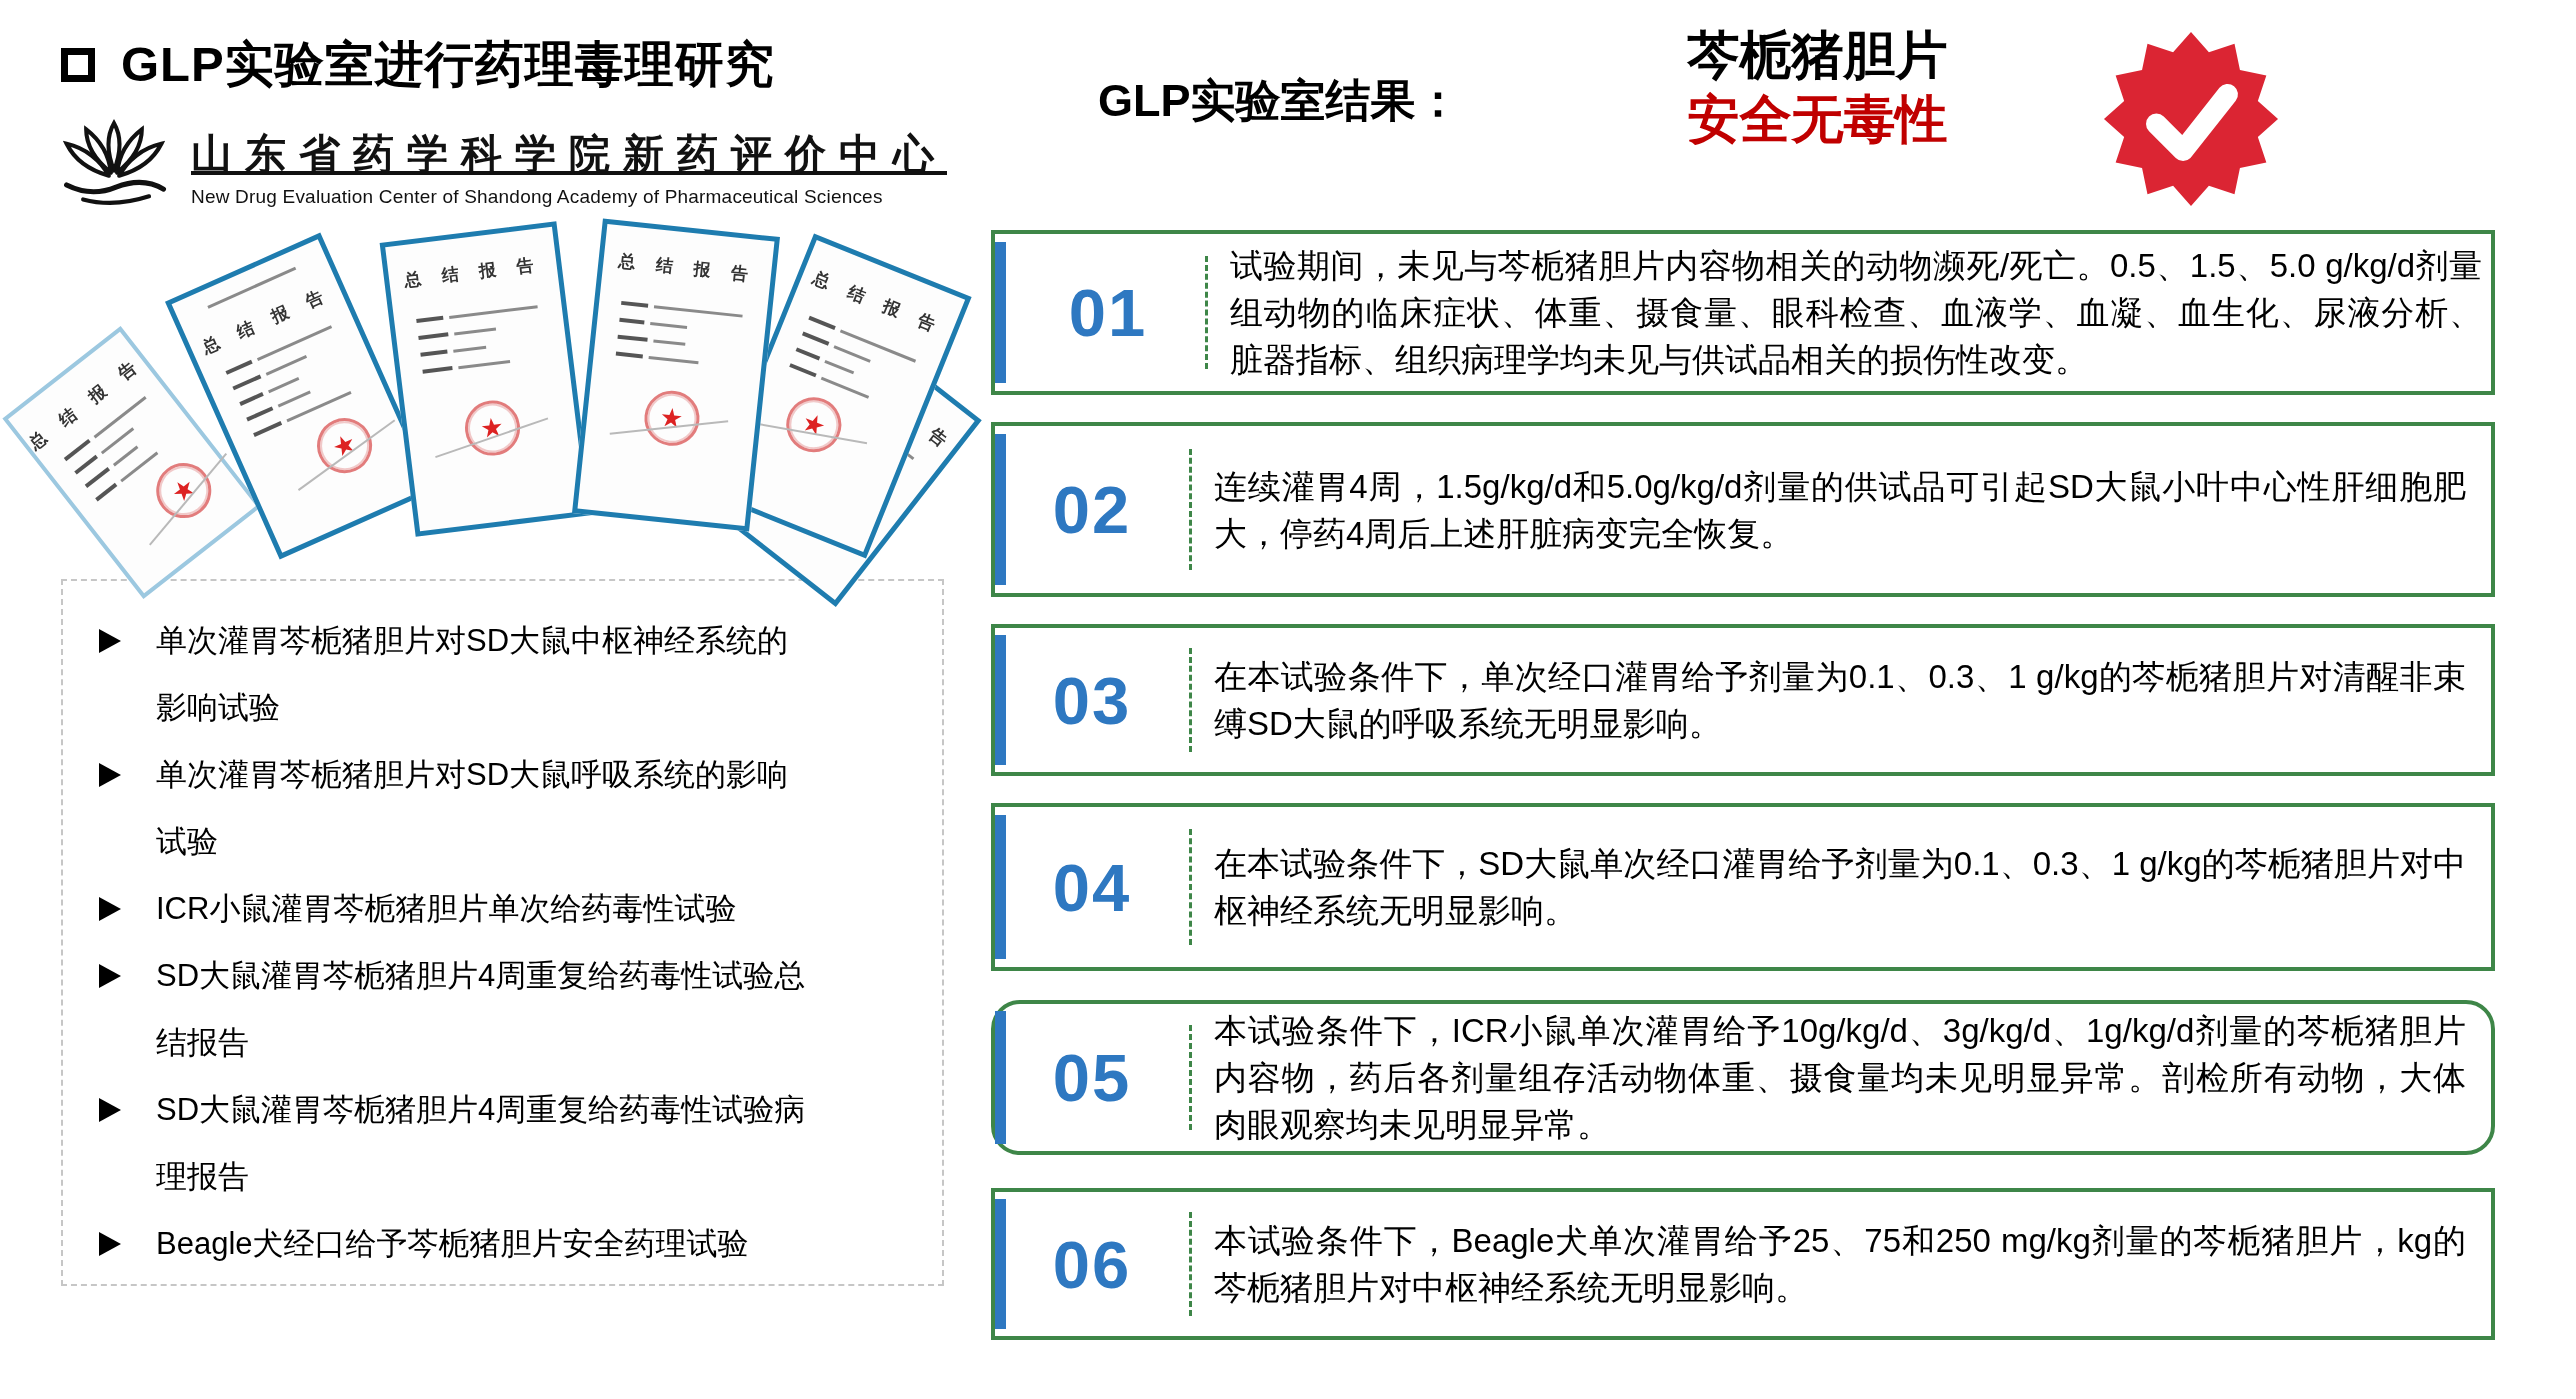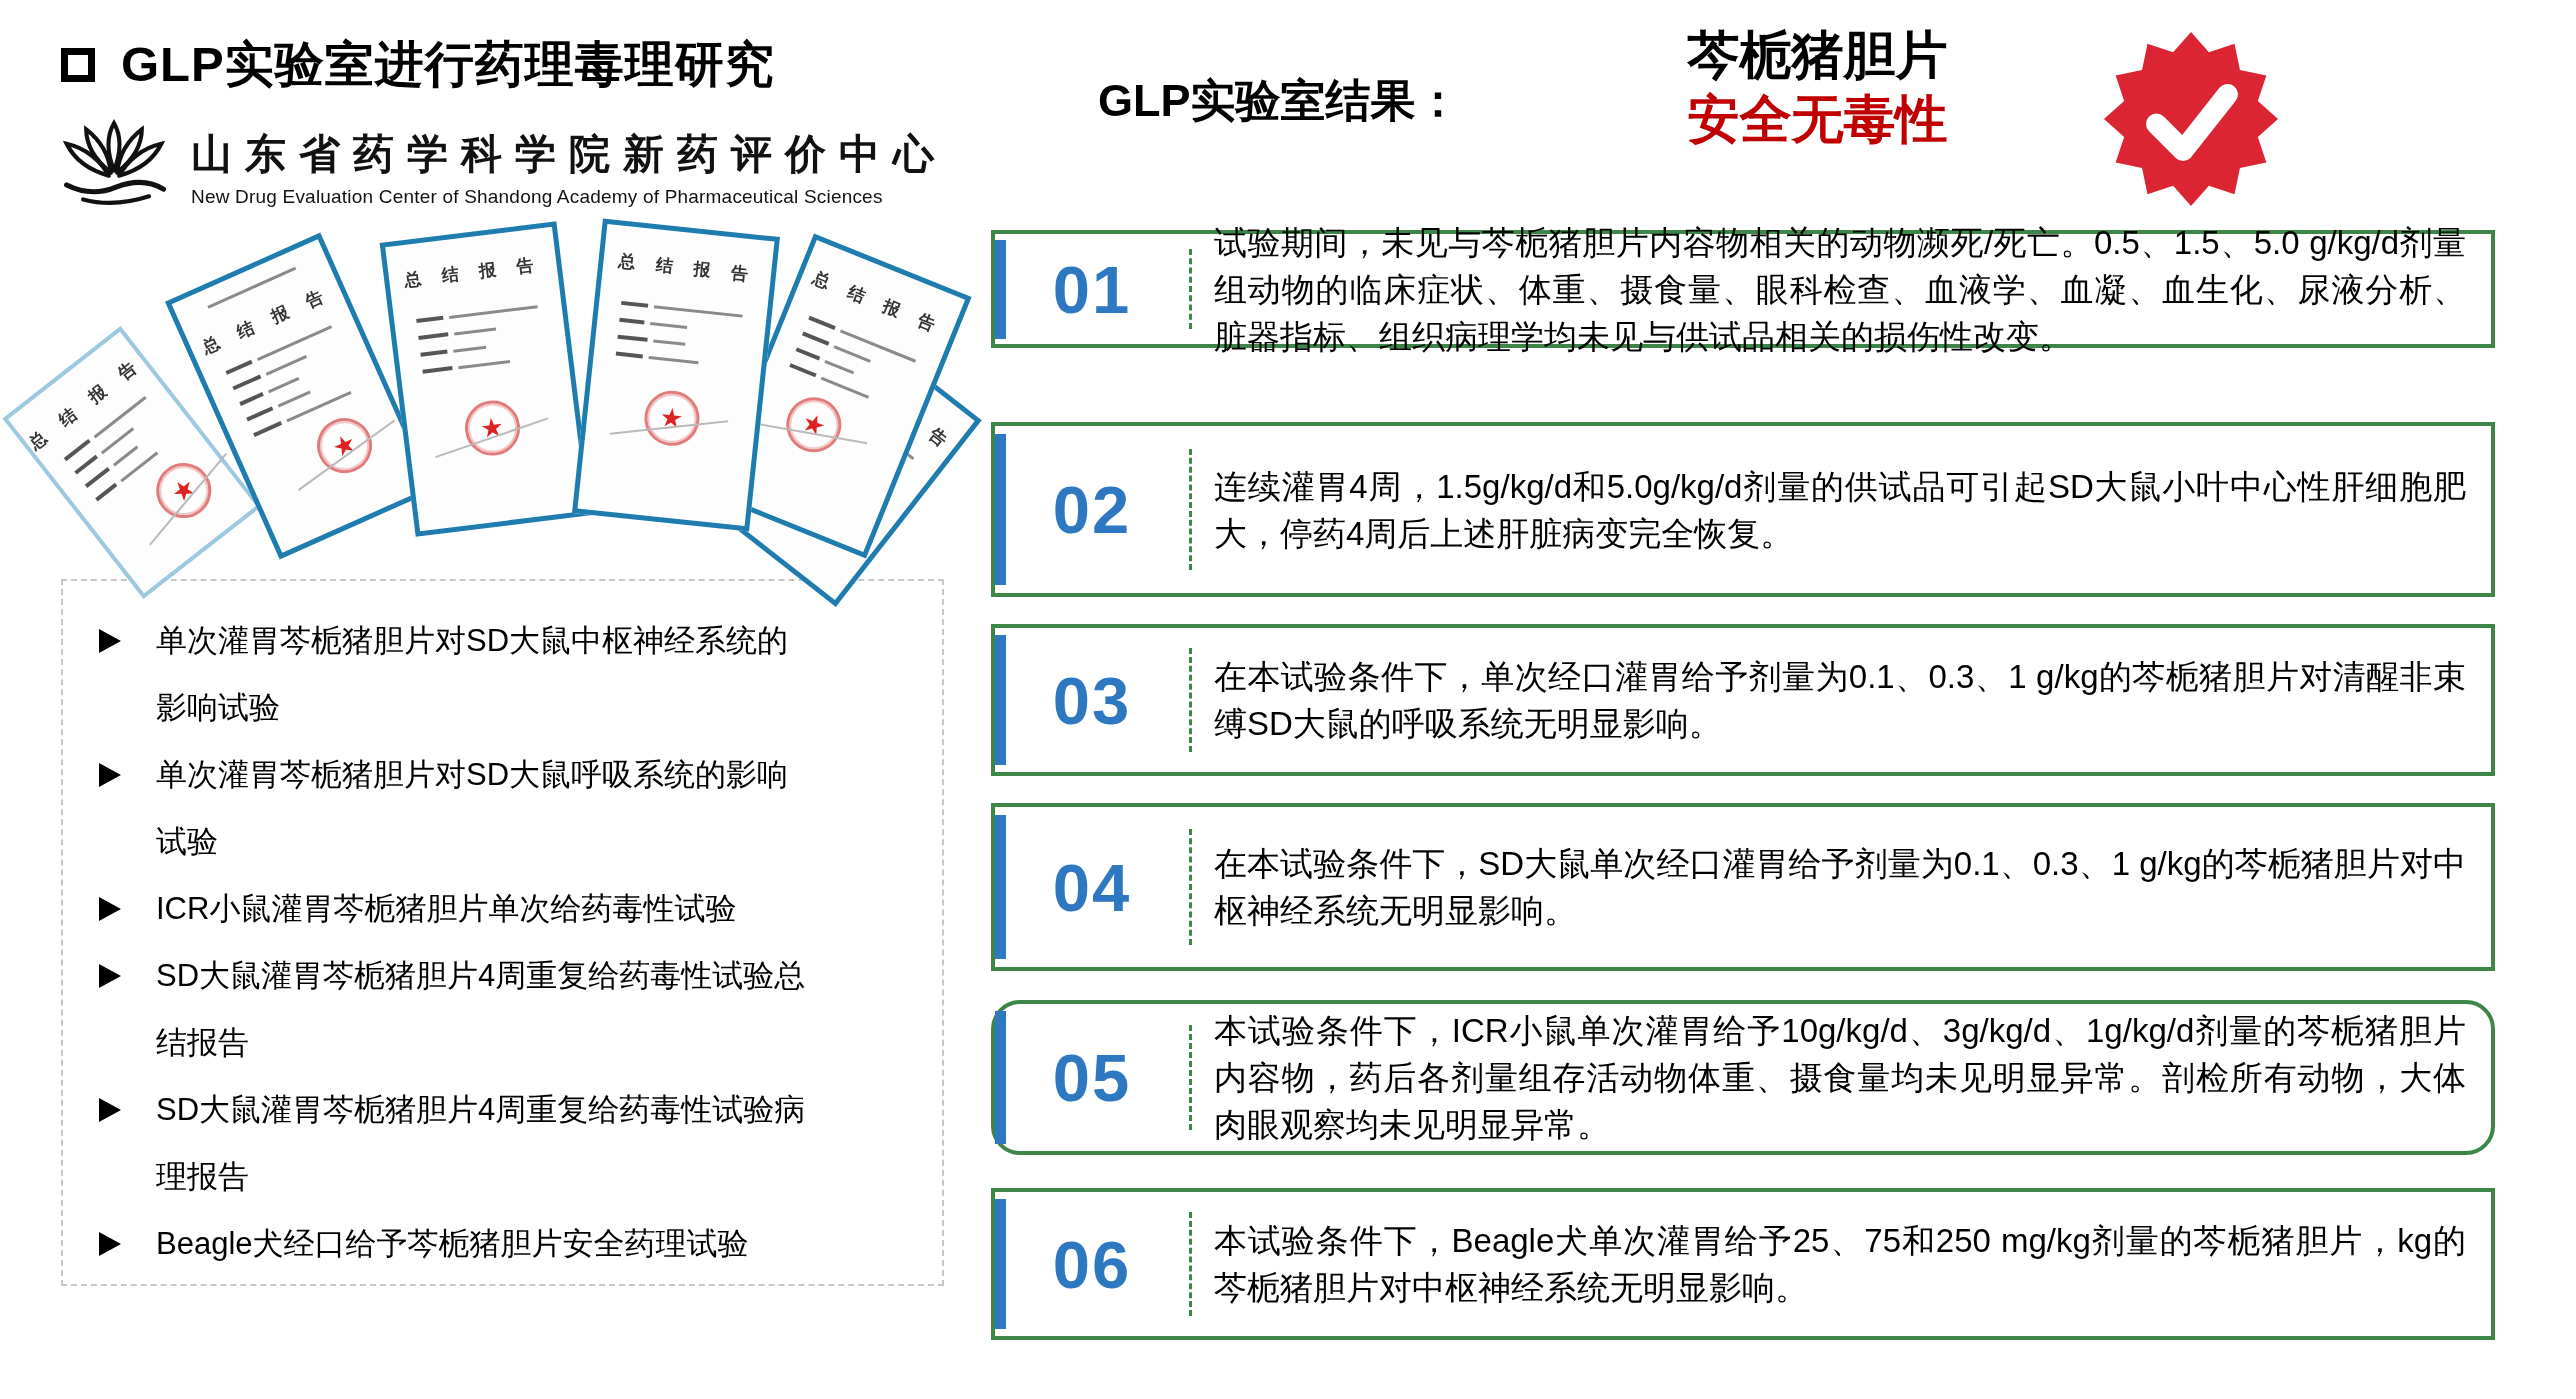--- a/index.html
+++ b/index.html
@@ -18,21 +18,21 @@
   .square-bullet {
     width:34px; height:34px; border:7px solid #000; display:inline-block;
   }
 
   
   .logo-row { position:absolute; left:51px; top:117px; display:flex; align-items:flex-start; gap:14px; }
   .logo-mark { width:126px; height:103px; }
   .logo-text { padding-top:10px; }
   .logo-cn {
     font-family:"Liberation Serif","DejaVu Serif",serif;
-    font-size:41px; font-weight:bold; color:#111; letter-spacing:13px; white-space:nowrap;
+    font-size:41px; font-weight:bold; color:#111; letter-spacing:13px; white-space:nowrap;text-decoration:underline;
   }
   .logo-en { font-size:19px; color:#111; margin-top:4px; white-space:nowrap; letter-spacing:0.2px; }
 
   
   .cert-fan { position:absolute; left:0; top:0; width:988px; height:593px; }
   .cert {
     position:absolute; background:#fdfdfd; border:5px solid #1e7caf;
     box-shadow:0 0 0 0 rgba(0,0,0,0); padding:14px 12px;
     display:flex; flex-direction:column; align-items:center;
   }
@@ -70,21 +70,21 @@
   .verdict-product { font-size:52px; font-weight:bold; color:#000; line-height:1.22; }
   .verdict-text { font-size:52px; font-weight:bold; color:#c00000; line-height:1.25; }
   .badge { position:absolute; left:2102px; top:30px; width:178px; height:178px; }
 
   
   .rbox {
     position:absolute; left:991px; width:1504px;
     border:4px solid #3e8648; background:#fff;
     display:flex; align-items:center;
   }
-  .rb1 { top:230px; height:118px; }
+  .rb1 { top:230px; height:165px;padding-left:16px; }
   .rb2 { top:422px; height:175px; }
   .rb3 { top:624px; height:152px; }
   .rb4 { top:803px; height:168px; }
   .rb5 { top:1000px; height:155px;border-radius:29px; }
   .rb6 { top:1188px; height:152px; }
   .rbox .accent { position:absolute; left:0; top:5%; height:90%; width:11px; background:#2e78c1; }
   .rbox .num {
     flex:0 0 194px; text-align:center;
     font-size:67px; font-weight:bold; color:#2e78c1; letter-spacing:2px;
   }

